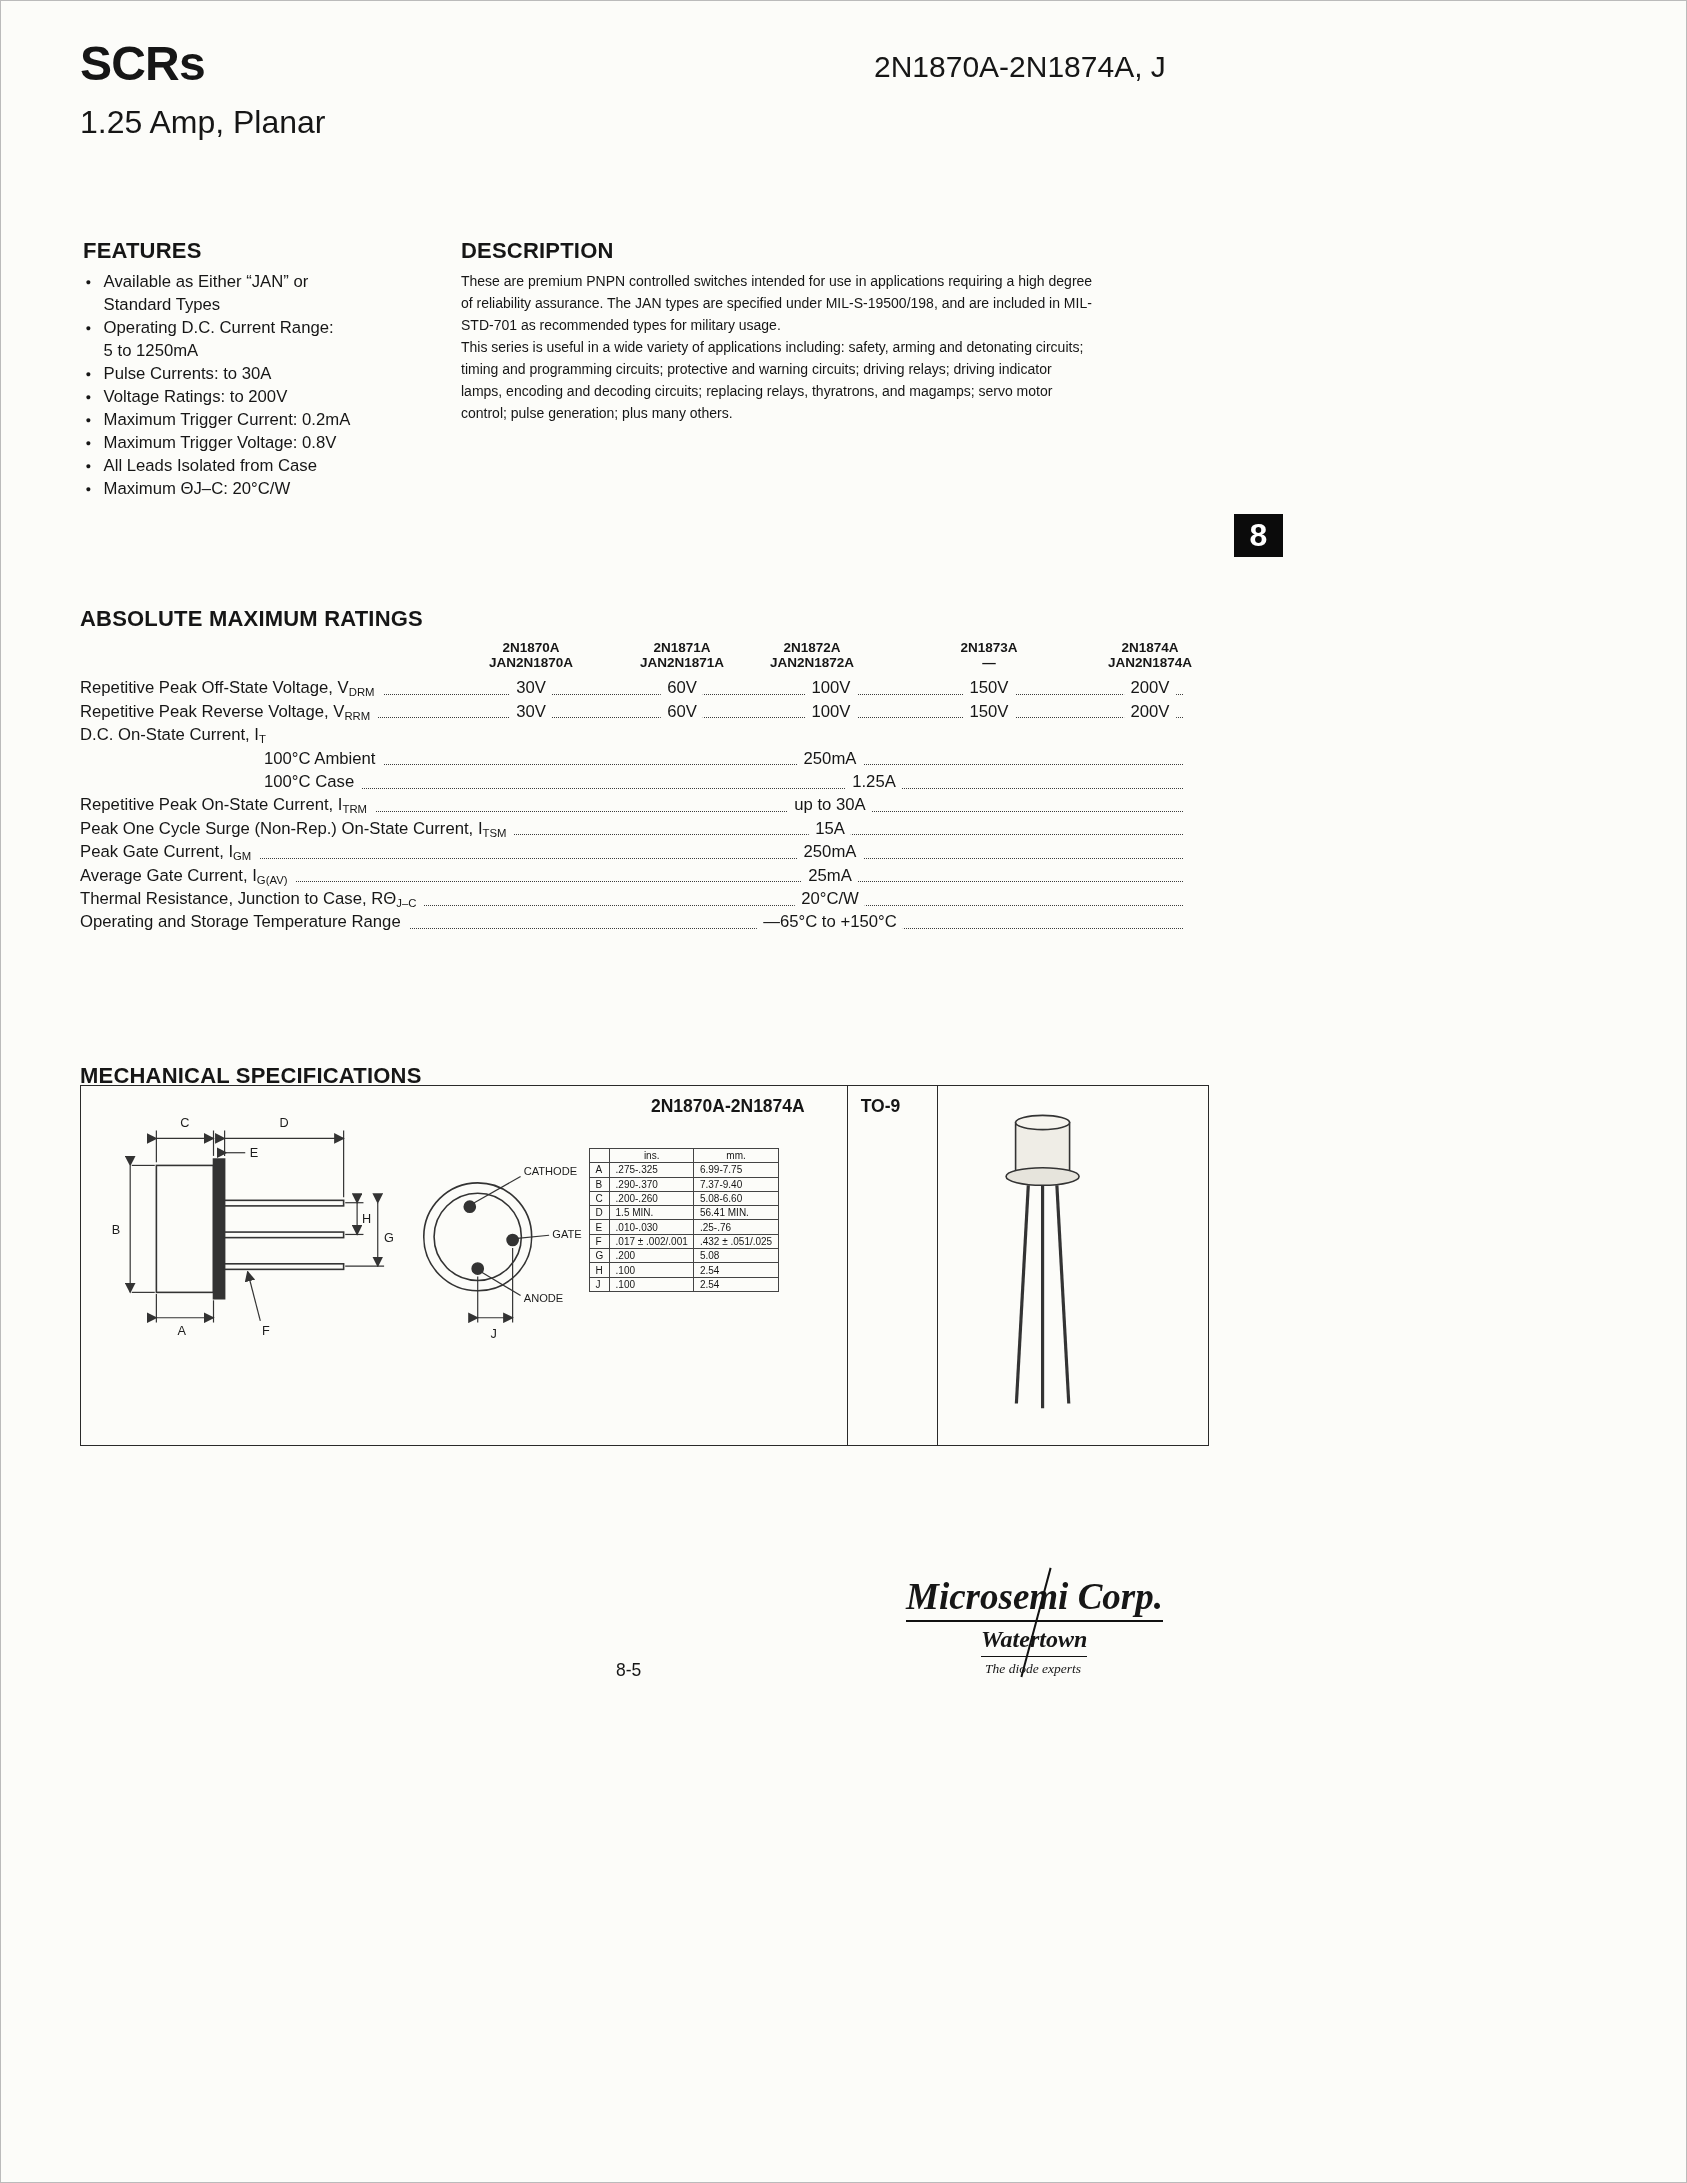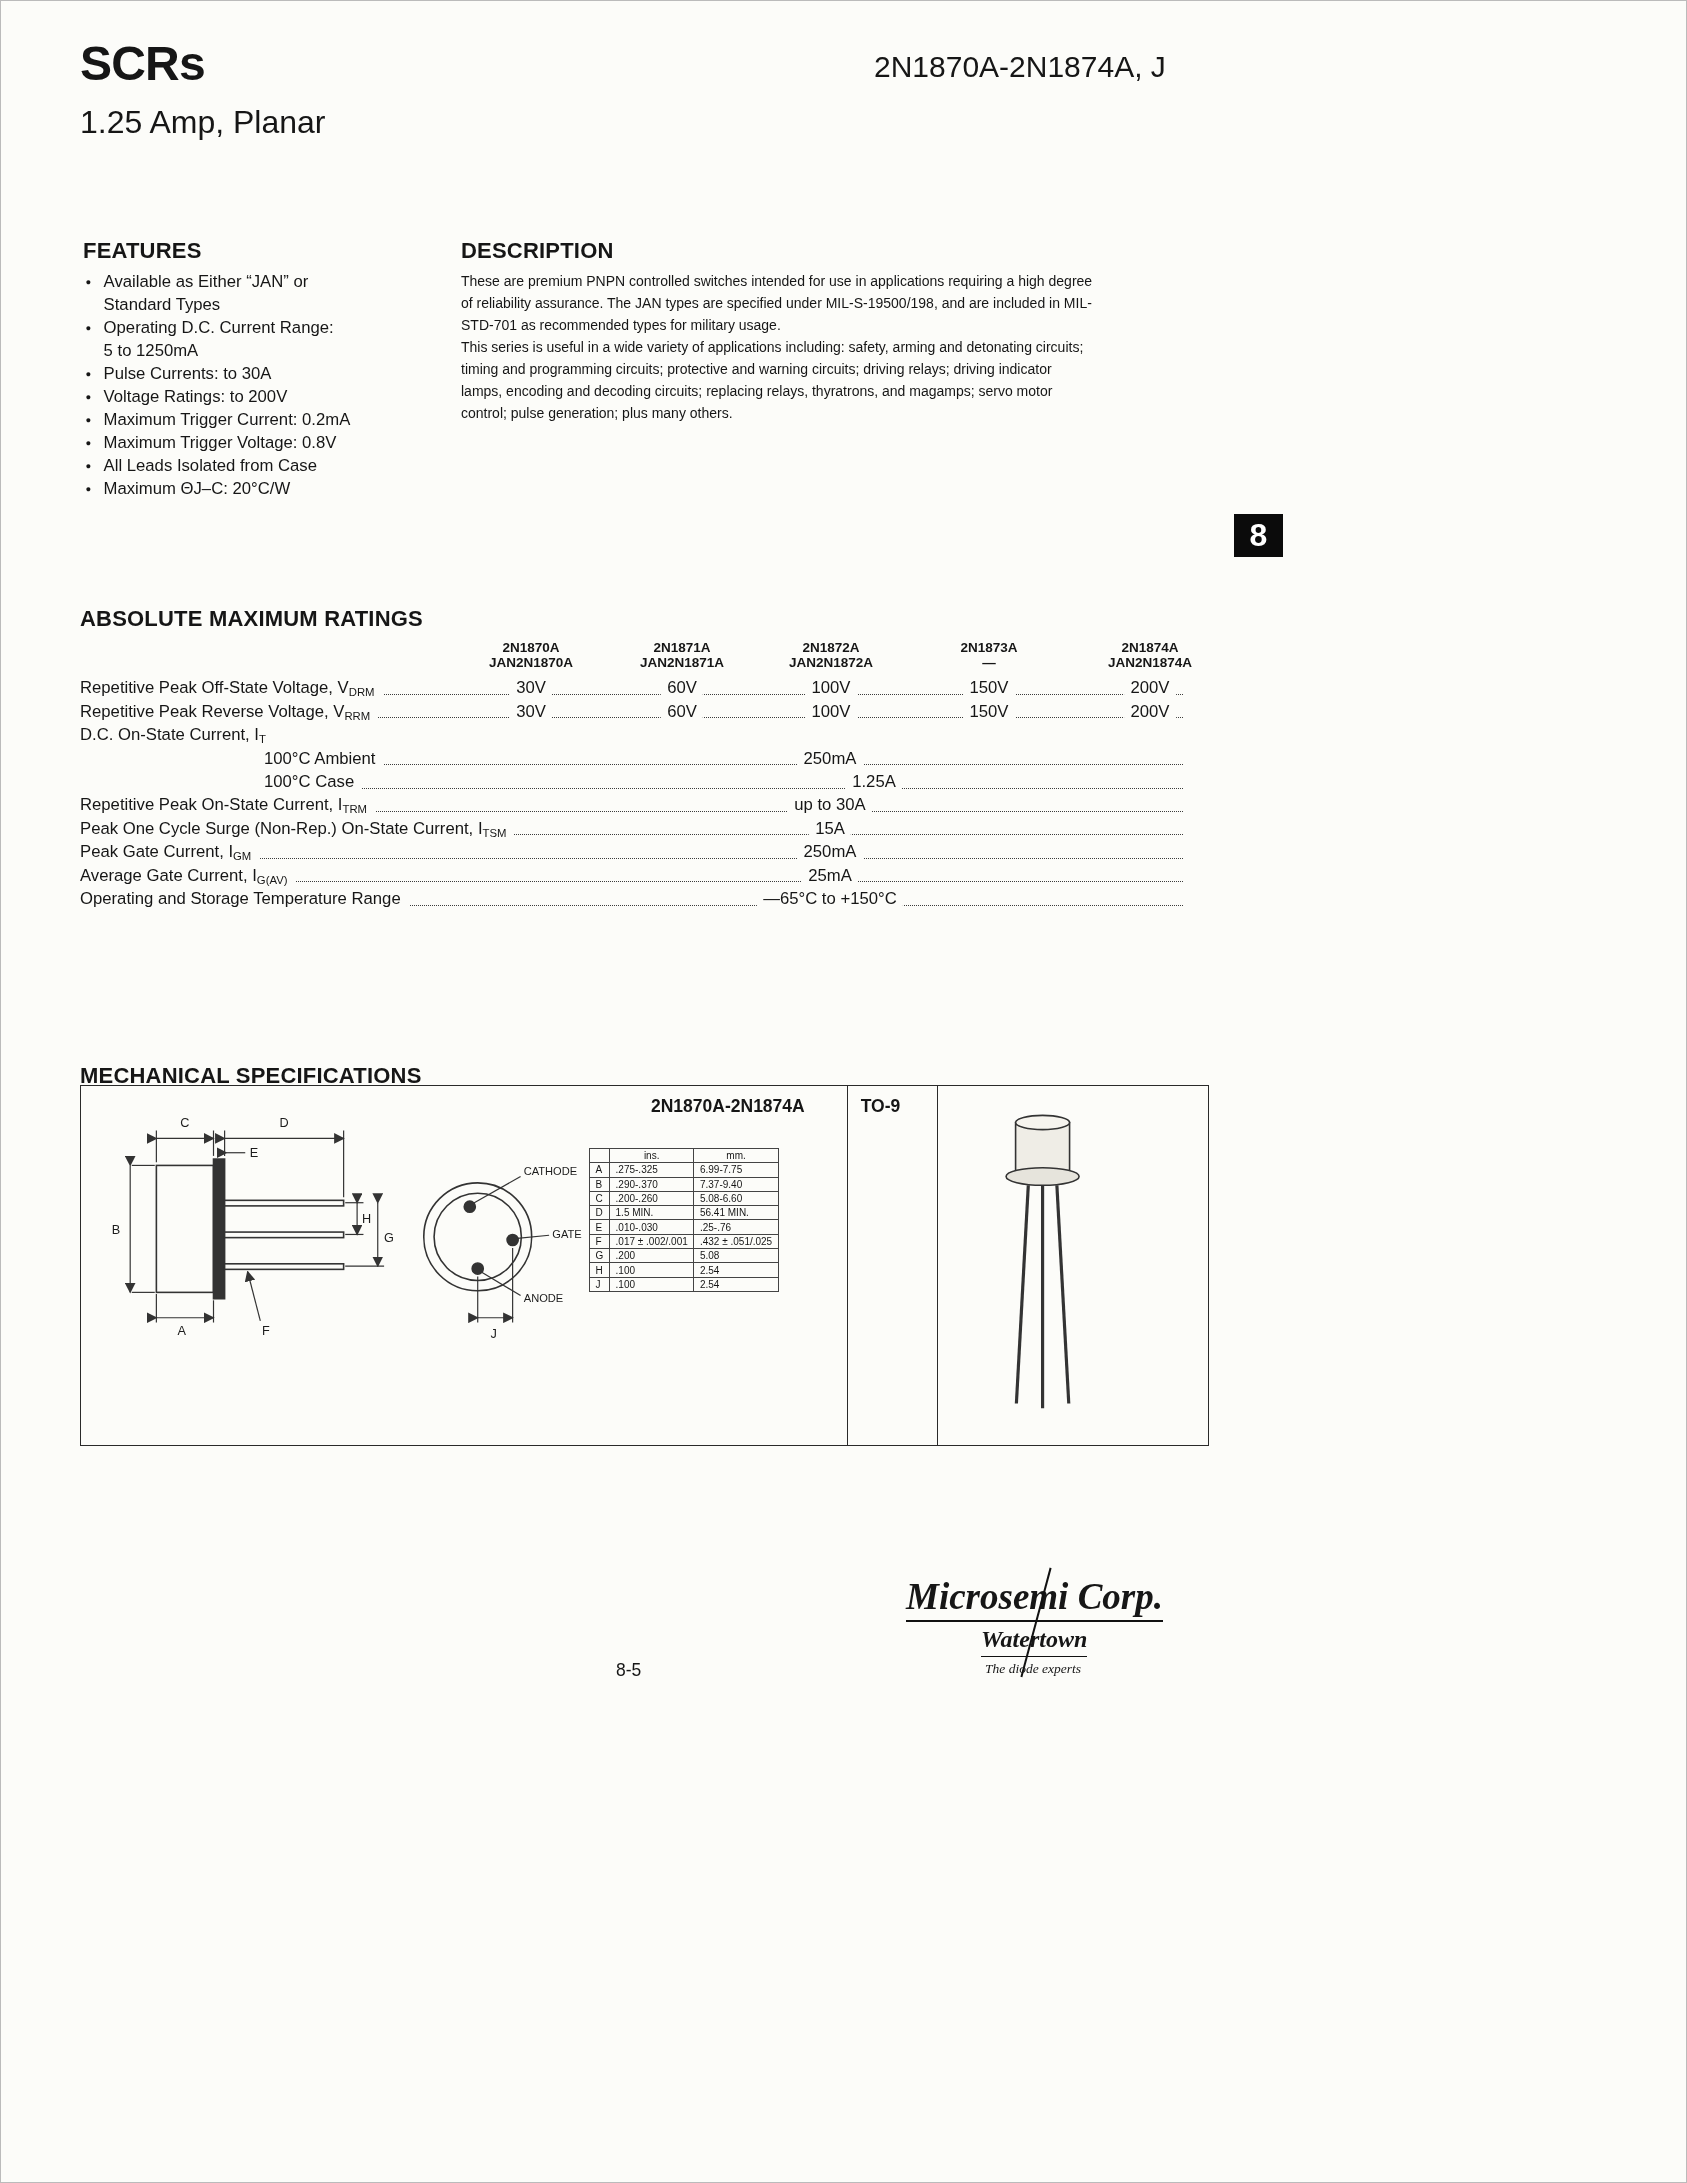--- a/index.html
+++ b/index.html
@@ -102,21 +102,21 @@
     <div class="sec-title">ABSOLUTE MAXIMUM RATINGS</div>
     <div class="ratings-headers">
         <div class="col-hdr" style="left: 451px;">
           <div>2N1870A</div>
           <div>JAN2N1870A</div>
         </div>
         <div class="col-hdr" style="left: 602px;">
           <div>2N1871A</div>
           <div>JAN2N1871A</div>
         </div>
-        <div class="col-hdr" style="left: 751px;">
+        <div class="col-hdr" style="left: 732px;">
           <div>2N1872A</div>
           <div>JAN2N1872A</div>
         </div>
         <div class="col-hdr" style="left: 909px;">
           <div>2N1873A</div>
           <div>—</div>
         </div>
         <div class="col-hdr" style="left: 1070px;">
           <div>2N1874A</div>
           <div>JAN2N1874A</div>
@@ -125,20 +125,21 @@
     <div>
         <div class="rt-row leader"><span class="rt-label">Repetitive Peak Off-State Voltage, V<sub>DRM</sub></span><span class="rt-val" style="left: 451px;">30V</span><span class="rt-val" style="left: 602px;">60V</span><span class="rt-val" style="left: 751px;">100V</span><span class="rt-val" style="left: 909px;">150V</span><span class="rt-val" style="left: 1070px;">200V</span></div>
         <div class="rt-row leader"><span class="rt-label">Repetitive Peak Reverse Voltage, V<sub>RRM</sub></span><span class="rt-val" style="left: 451px;">30V</span><span class="rt-val" style="left: 602px;">60V</span><span class="rt-val" style="left: 751px;">100V</span><span class="rt-val" style="left: 909px;">150V</span><span class="rt-val" style="left: 1070px;">200V</span></div>
         <div class="rt-row"><span class="rt-label">D.C. On-State Current, I<sub>T</sub></span></div>
         <div class="rt-row leader" style="--lead-left: 184px;"><span class="rt-label indent">100°C Ambient</span><span class="rt-val" style="left: 750px;">250mA</span></div>
         <div class="rt-row leader" style="--lead-left: 184px;"><span class="rt-label indent">100°C Case</span><span class="rt-val" style="left: 794px;">1.25A</span></div>
         <div class="rt-row leader"><span class="rt-label">Repetitive Peak On-State Current, I<sub>TRM</sub></span><span class="rt-val" style="left: 750px;">up to 30A</span></div>
         <div class="rt-row leader"><span class="rt-label">Peak One Cycle Surge (Non-Rep.) On-State Current, I<sub>TSM</sub></span><span class="rt-val" style="left: 750px;">15A</span></div>
         <div class="rt-row leader"><span class="rt-label">Peak Gate Current, I<sub>GM</sub></span><span class="rt-val" style="left: 750px;">250mA</span></div>
         <div class="rt-row leader"><span class="rt-label">Average Gate Current, I<sub>G(AV)</sub></span><span class="rt-val" style="left: 750px;">25mA</span></div>
+        <div class="rt-row leader"><span class="rt-label">Thermal Resistance, Junction to Case, RΘ<sub>J–C</sub></span><span class="rt-val" style="left: 750px;">20°C/W</span></div>
         <div class="rt-row leader"><span class="rt-label">Operating and Storage Temperature Range</span><span class="rt-val" style="left: 750px;">—65°C to +150°C</span></div>
       </div>
   </div>
 
   <div class="mech">
     <div class="sec-title">MECHANICAL SPECIFICATIONS</div>
 
     <div class="mech-box-main">
       <div class="mech-part-label">2N1870A-2N1874A</div>
 

